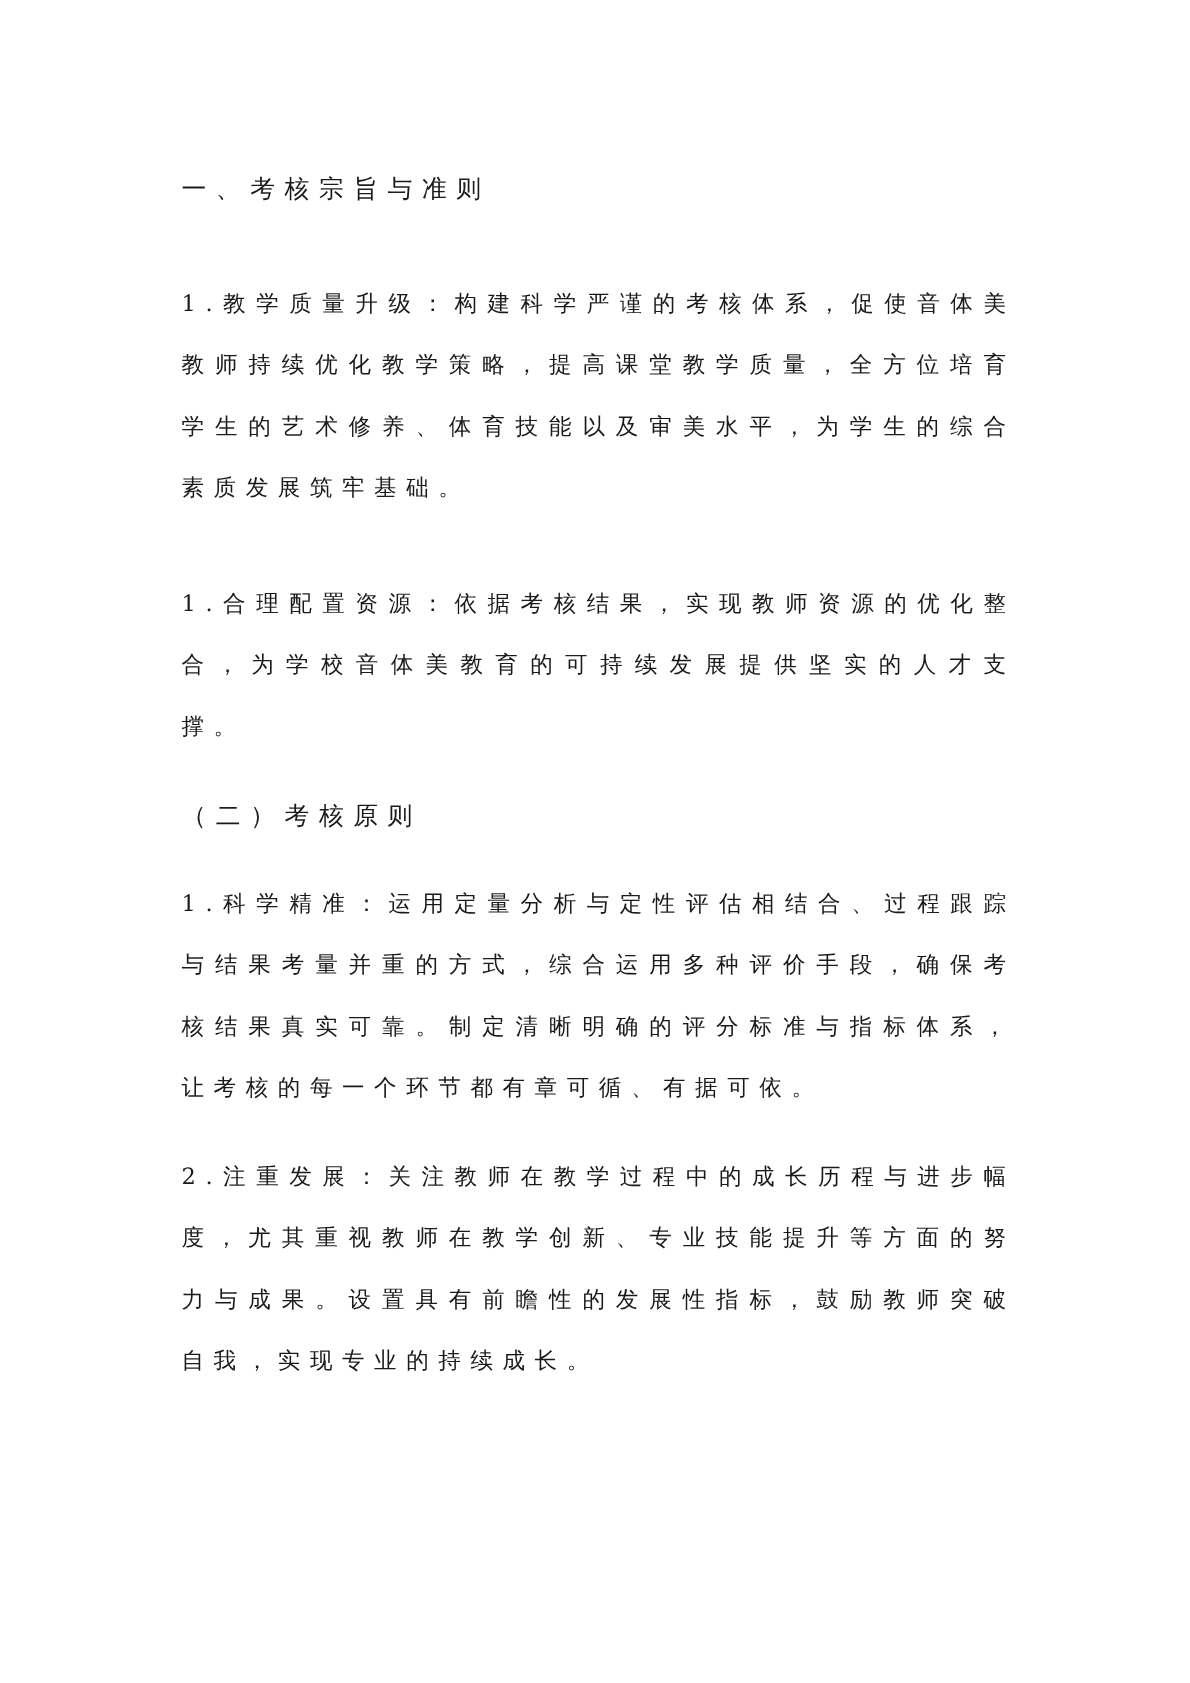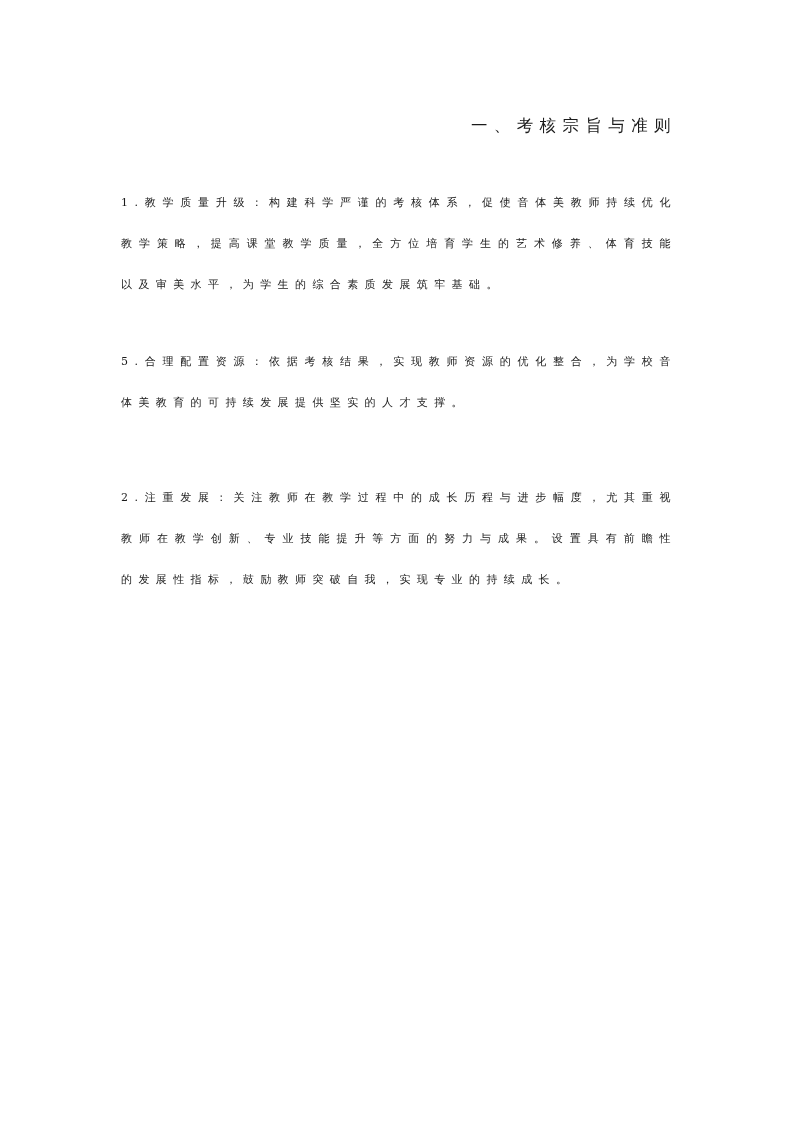--- a/index.html
+++ b/index.html
@@ -15,51 +15,52 @@
       font-family: "DejaVu Serif", "Liberation Serif", serif;
       color: #1a1a1a;
     }
     .page {
       position: absolute;
       left: 121px;
       top: 105px;
       width: 556px;
     }
     .para {
-      font-size: 11px;
+      font-size: 15px;
       letter-spacing: 6.4px;
       line-height: 41px;
       margin: 0;
       text-align: justify;
       word-break: break-all;
     }
     .heading {
       font-size: 16.5px;
       letter-spacing: 6.4px;
       line-height: 41px;
       margin: 0;
-      text-align: right;
     }
     .gap { height: 18px; }
   </style>
 </head>
 <body>
 
 <div class="page">
   <p class="heading">一、考核宗旨与准则</p>
   <div class="gap"></div>
 
   <div class="gap"></div>
 
   <p class="para">1.教学质量升级：构建科学严谨的考核体系，促使音体美教师持续优化教学策略，提高课堂教学质量，全方位培育学生的艺术修养、体育技能以及审美水平，为学生的综合素质发展筑牢基础。</p>
   <div class="gap"></div>
 
   <div class="gap"></div>
 
-  <p class="para">5.合理配置资源：依据考核结果，实现教师资源的优化整合，为学校音体美教育的可持续发展提供坚实的人才支撑。</p>
+  <p class="para">1.合理配置资源：依据考核结果，实现教师资源的优化整合，为学校音体美教育的可持续发展提供坚实的人才支撑。</p>
   <div class="gap"></div>
 
+  <p class="heading">（二）考核原则</p>
   <div class="gap"></div>
 
+  <p class="para">1.科学精准：运用定量分析与定性评估相结合、过程跟踪与结果考量并重的方式，综合运用多种评价手段，确保考核结果真实可靠。制定清晰明确的评分标准与指标体系，让考核的每一个环节都有章可循、有据可依。</p>
   <div class="gap"></div>
 
   <p class="para">2.注重发展：关注教师在教学过程中的成长历程与进步幅度，尤其重视教师在教学创新、专业技能提升等方面的努力与成果。设置具有前瞻性的发展性指标，鼓励教师突破自我，实现专业的持续成长。</p>
 </div>
 
 </body></html>

